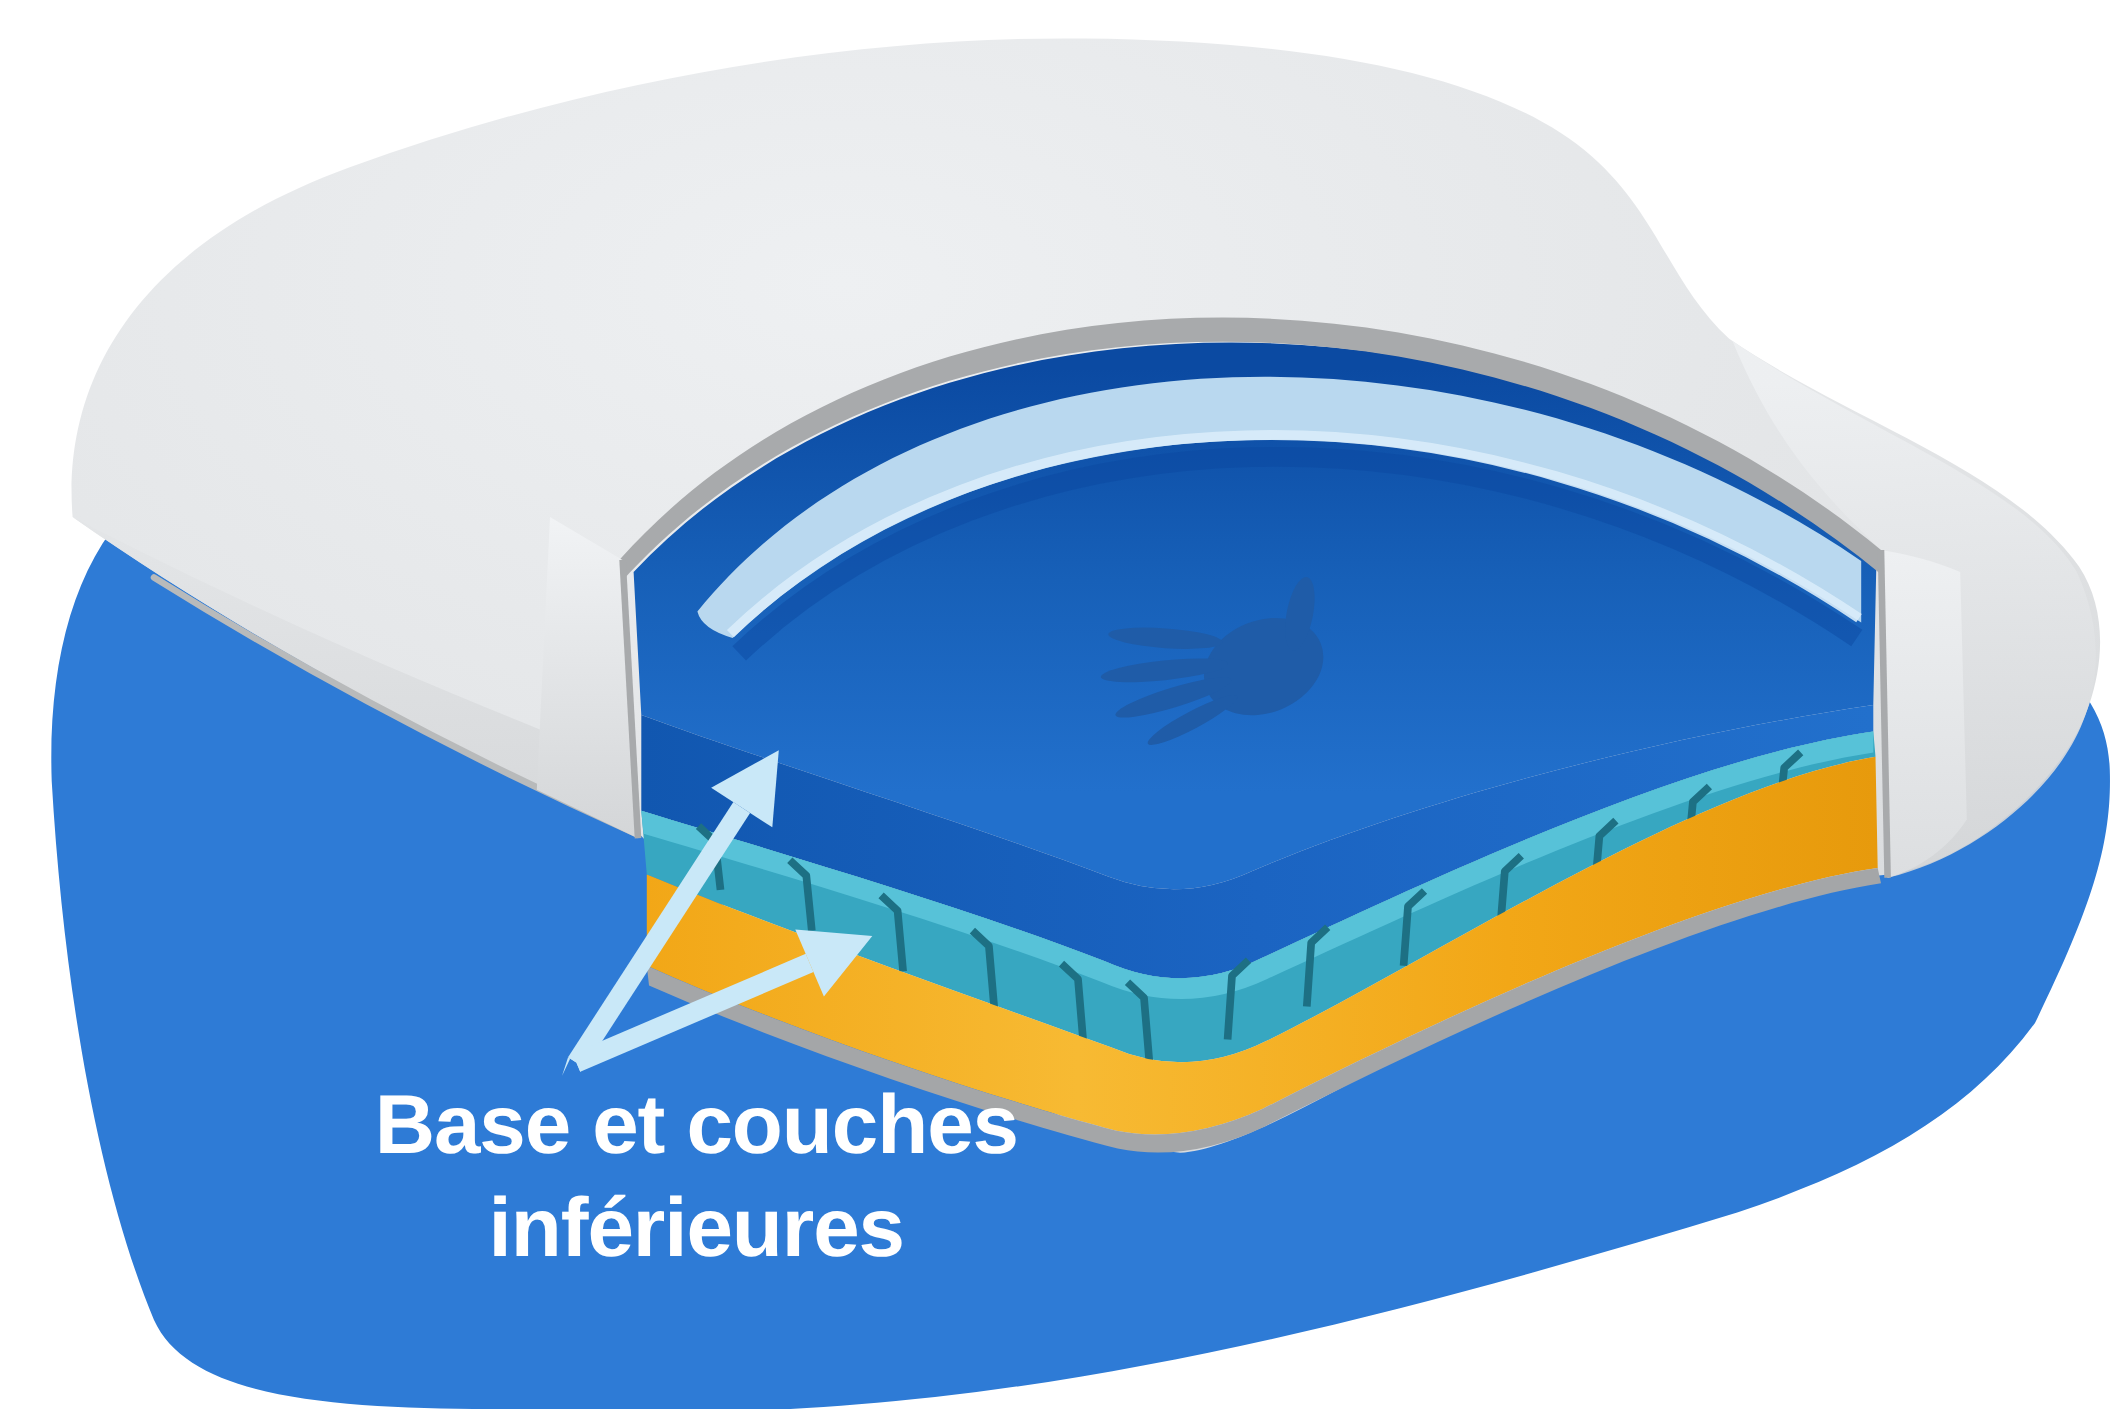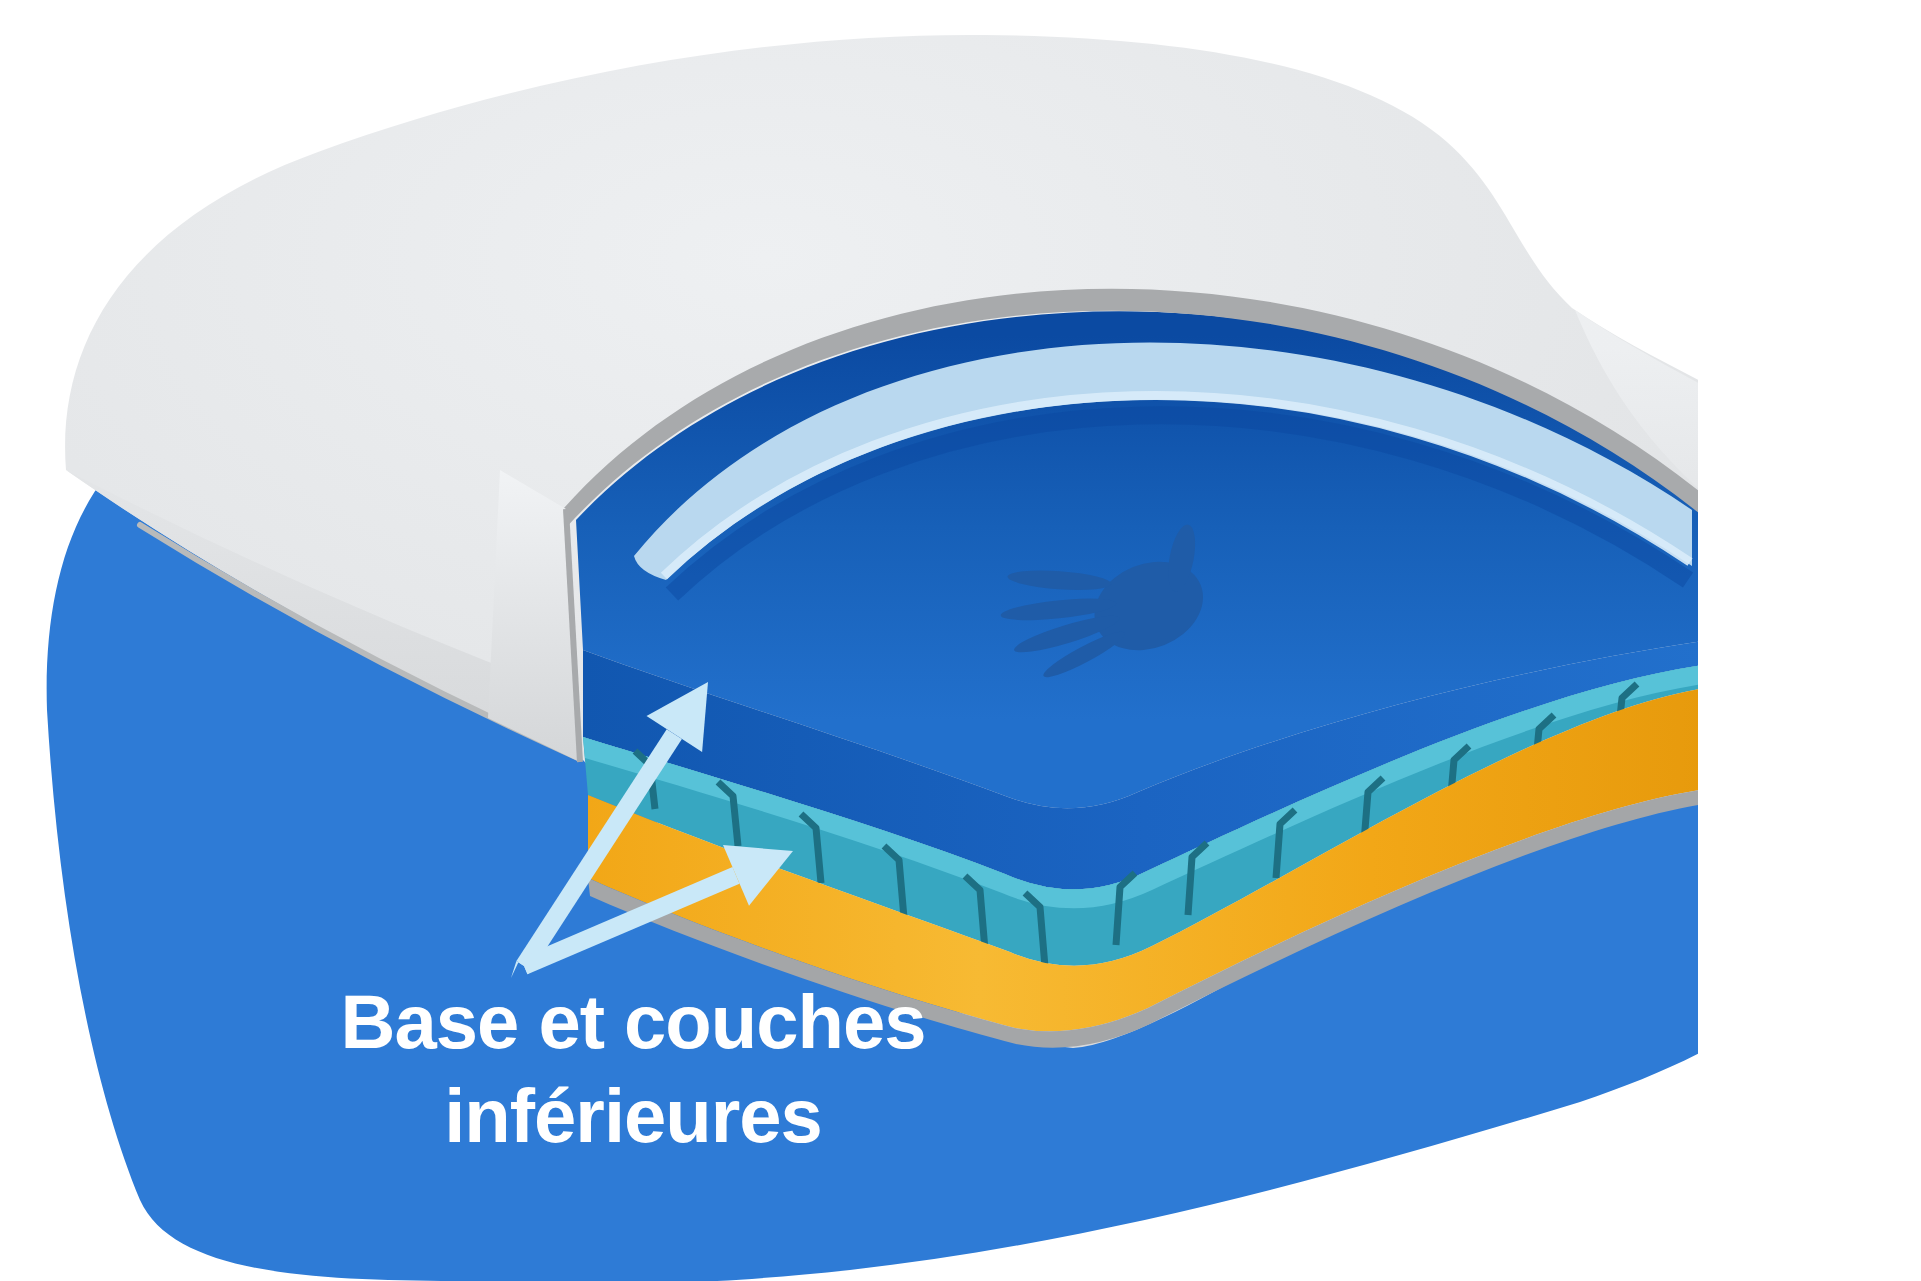--- a/index.html
+++ b/index.html
@@ -1,16 +1,16 @@
 <!DOCTYPE html>
 <html><head>
 <meta charset="utf-8">
 <style>
   html,body{margin:0;padding:0;background:#ffffff;}
-  .stage{position:relative;width:1698px;height:1281px;overflow:hidden;}
+  .stage{position:relative;width:1921px;height:1281px;overflow:hidden;}
   svg{display:block;}
   .caption{
     font-family:"Liberation Sans", sans-serif;
     font-weight:bold;
     letter-spacing:-1px;
   }
 </style>
 </head>
 <body>
 

